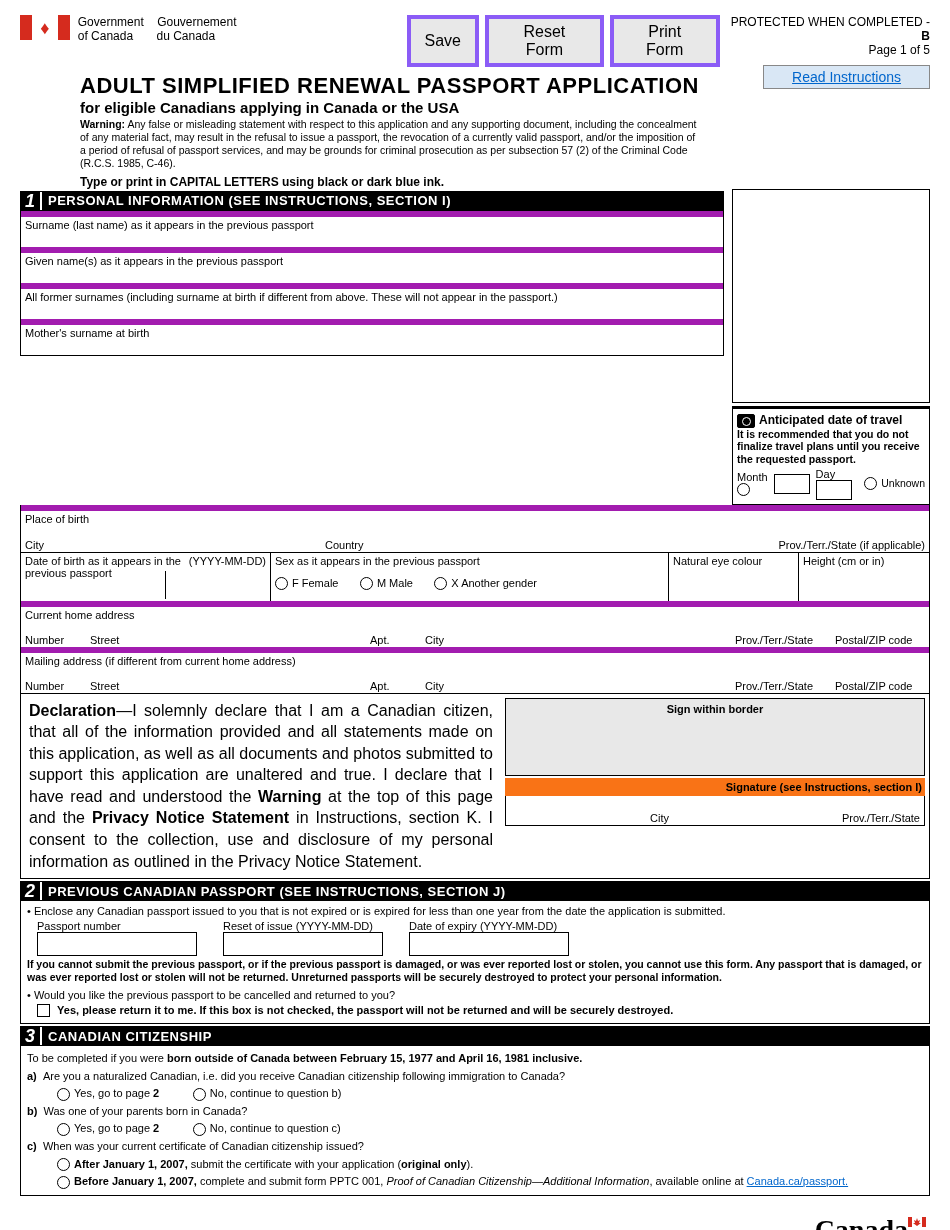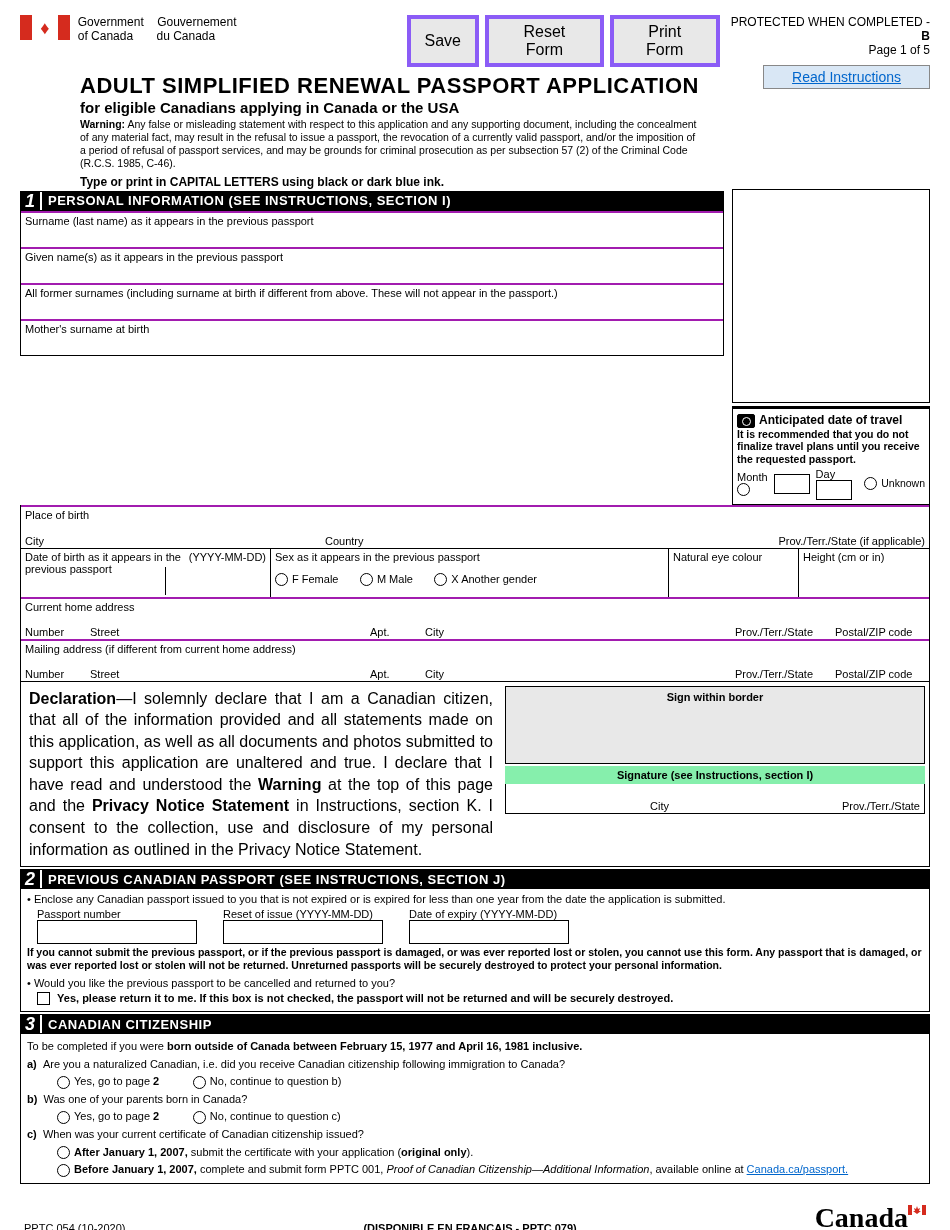--- a/index.html
+++ b/index.html
@@ -16,21 +16,21 @@
   .prot { margin-left:auto; text-align:right; font-size:12px; }
   .title { font-size: 22px; font-weight: bold; margin-top:4px; letter-spacing:0.5px;}
   .subtitle { font-size: 15px; font-weight: bold; }
   .warn { font-size: 10.5px; margin-top:2px; max-width:620px; line-height:1.25;}
   .row { display:flex; align-items:flex-start;}
   .instruct-bar { display:flex; align-items:center; margin-top:4px;}
   .read-link { background:#d9e7f5; border:1px solid #888; color:#0066cc; padding:3px 28px; font-size:14px; text-decoration:underline; cursor:pointer; margin-left:auto; margin-right:210px;}
   .sec-hdr { background:#000; color:#fff; display:flex; align-items:center; font-size:13px; font-weight:bold; height:20px; margin-top:2px;}
   .sec-num { background:#000; color:#fff; font-size:18px; font-weight:bold; width:22px; text-align:center; border-right:2px solid #fff; font-style:italic; line-height:18px;}
   .sec-title { padding-left:6px; letter-spacing:0.5px;}
-  .cell { border-top:2px solid #a21caf; padding:2px 4px 1px 4px; min-height:36px; font-size:11px;}
+  .cell { border-top:6px solid #a21caf; padding:2px 4px 1px 4px; min-height:36px; font-size:11px;}
   .cell-label { font-size:11px; }
   .small { font-size:11px; }
   .photo-box { width:198px; height:214px; border:1px solid #000; margin-left:8px;}
   .travel-box { width:198px; border:1px solid #000; border-top:3px solid #000; margin-left:8px; margin-top:3px; padding:4px; font-size:10.5px;}
   .travel-title{font-weight:bold; text-align:center; font-size:12px;}
   .radio { display:inline-block; width:13px; height:13px; border:1.5px solid #000; border-radius:50%; vertical-align:middle; margin-right:4px;}
   .checkbox { display:inline-block; width:13px; height:13px; border:1.5px solid #000; vertical-align:middle; margin-right:4px;}
   .sig-box { background:#e8e8e8; border:1.5px solid #000; height:78px; text-align:center; font-size:11px;}
   .footer { display:flex; justify-content:space-between; align-items:flex-end; margin-top:18px; padding:0 4px;}
   .canada-wm { font-family: 'Times New Roman', serif; font-size:28px; font-weight:bold;}
@@ -170,21 +170,21 @@
 
 
     <div class="flex" style="border-top:1px solid #000;">
       <div style="flex:0 0 480px; padding:6px 8px; font-size:16px; text-align:justify; line-height:1.35;">
         <b>Declaration</b><span>—I solemnly declare that I am a Canadian citizen, that all of the information provided and all statements made on this application, as well as all documents and photos submitted to support this application are unaltered and true. I declare that I have read and understood the </span><b>Warning</b><span> at the top of this page and the </span><b>Privacy Notice Statement</b><span> in Instructions, section K. I consent to the collection, use and disclosure of my personal information as outlined in the Privacy Notice Statement.</span>
       </div>
       <div style="flex:1; padding:4px;">
         <div class="sig-box">
           <div style="padding-top:4px; font-weight:bold;">Sign within border</div>
         </div>
-        <div style="text-align:center; font-weight:bold; background:#86efac; padding:3px; margin-top:2px;">Signature (see Instructions, section I)</div>
+        <div style="text-align:right; font-weight:bold; background:#f97316; padding:3px; margin-top:2px;">Signature (see Instructions, section I)</div>
         <div class="flex small" style="border:1px solid #000; border-top:none; padding:16px 4px 1px 4px;">
           <div style="flex:0 0 140px;"></div>
           <div style="flex:1;">City</div>
           <div>Prov./Terr./State</div>
         </div>
       </div>
     </div>
   </div>
 
   <div class="sec-hdr">

